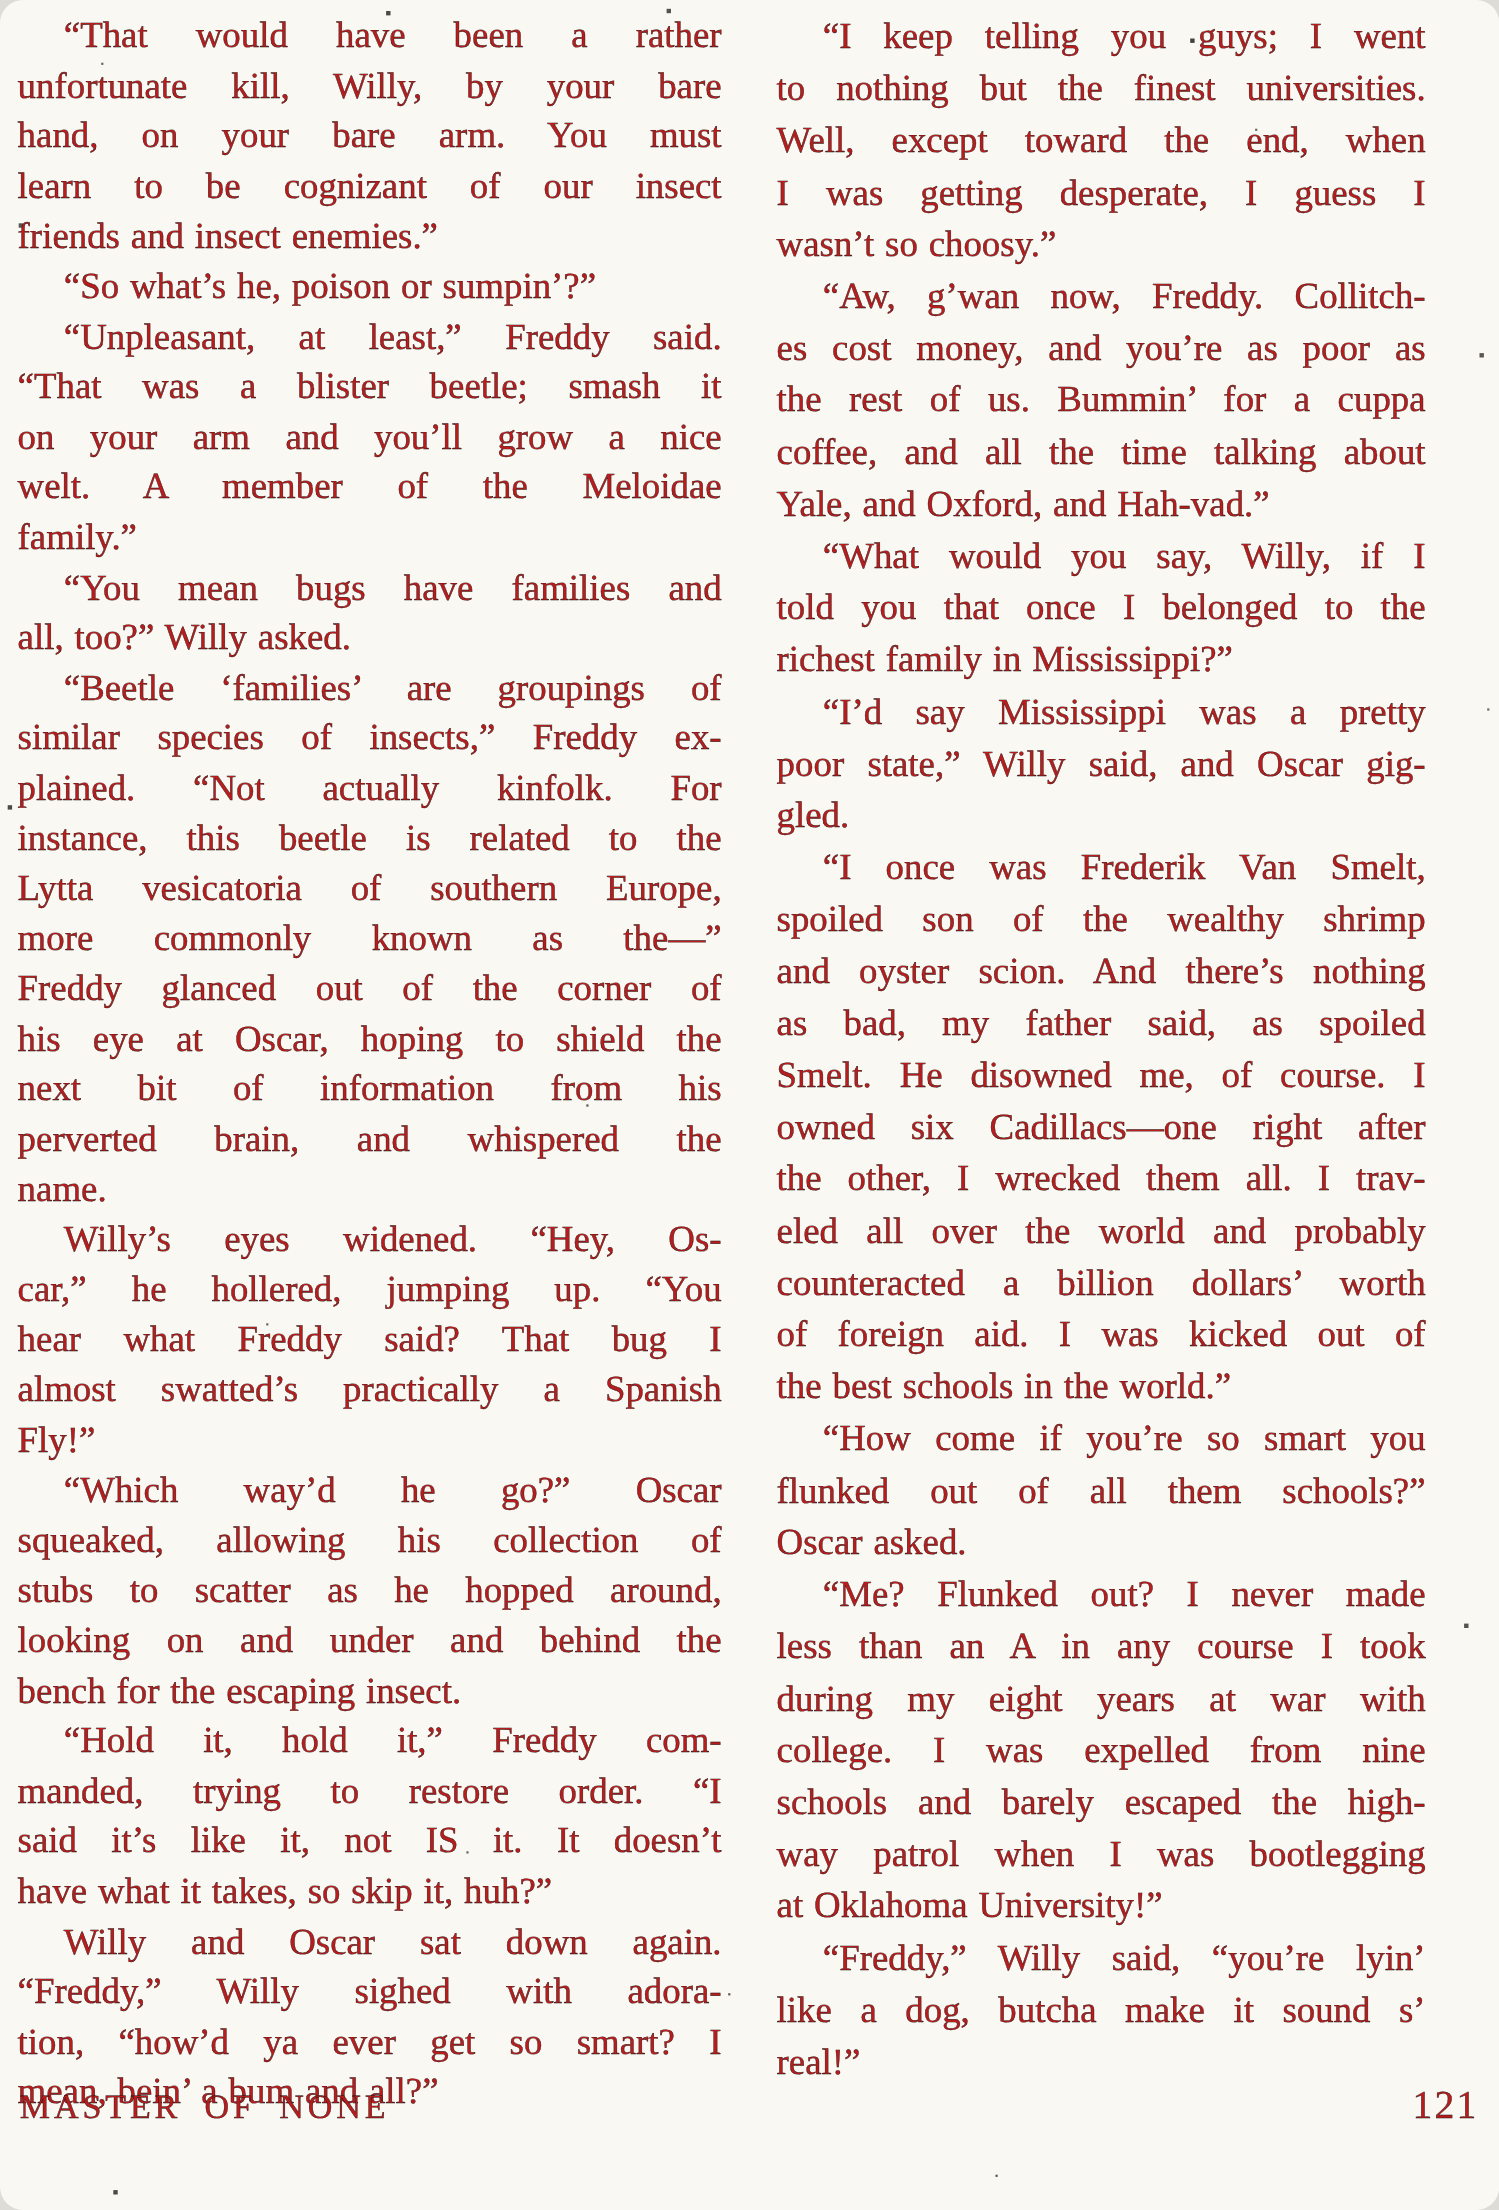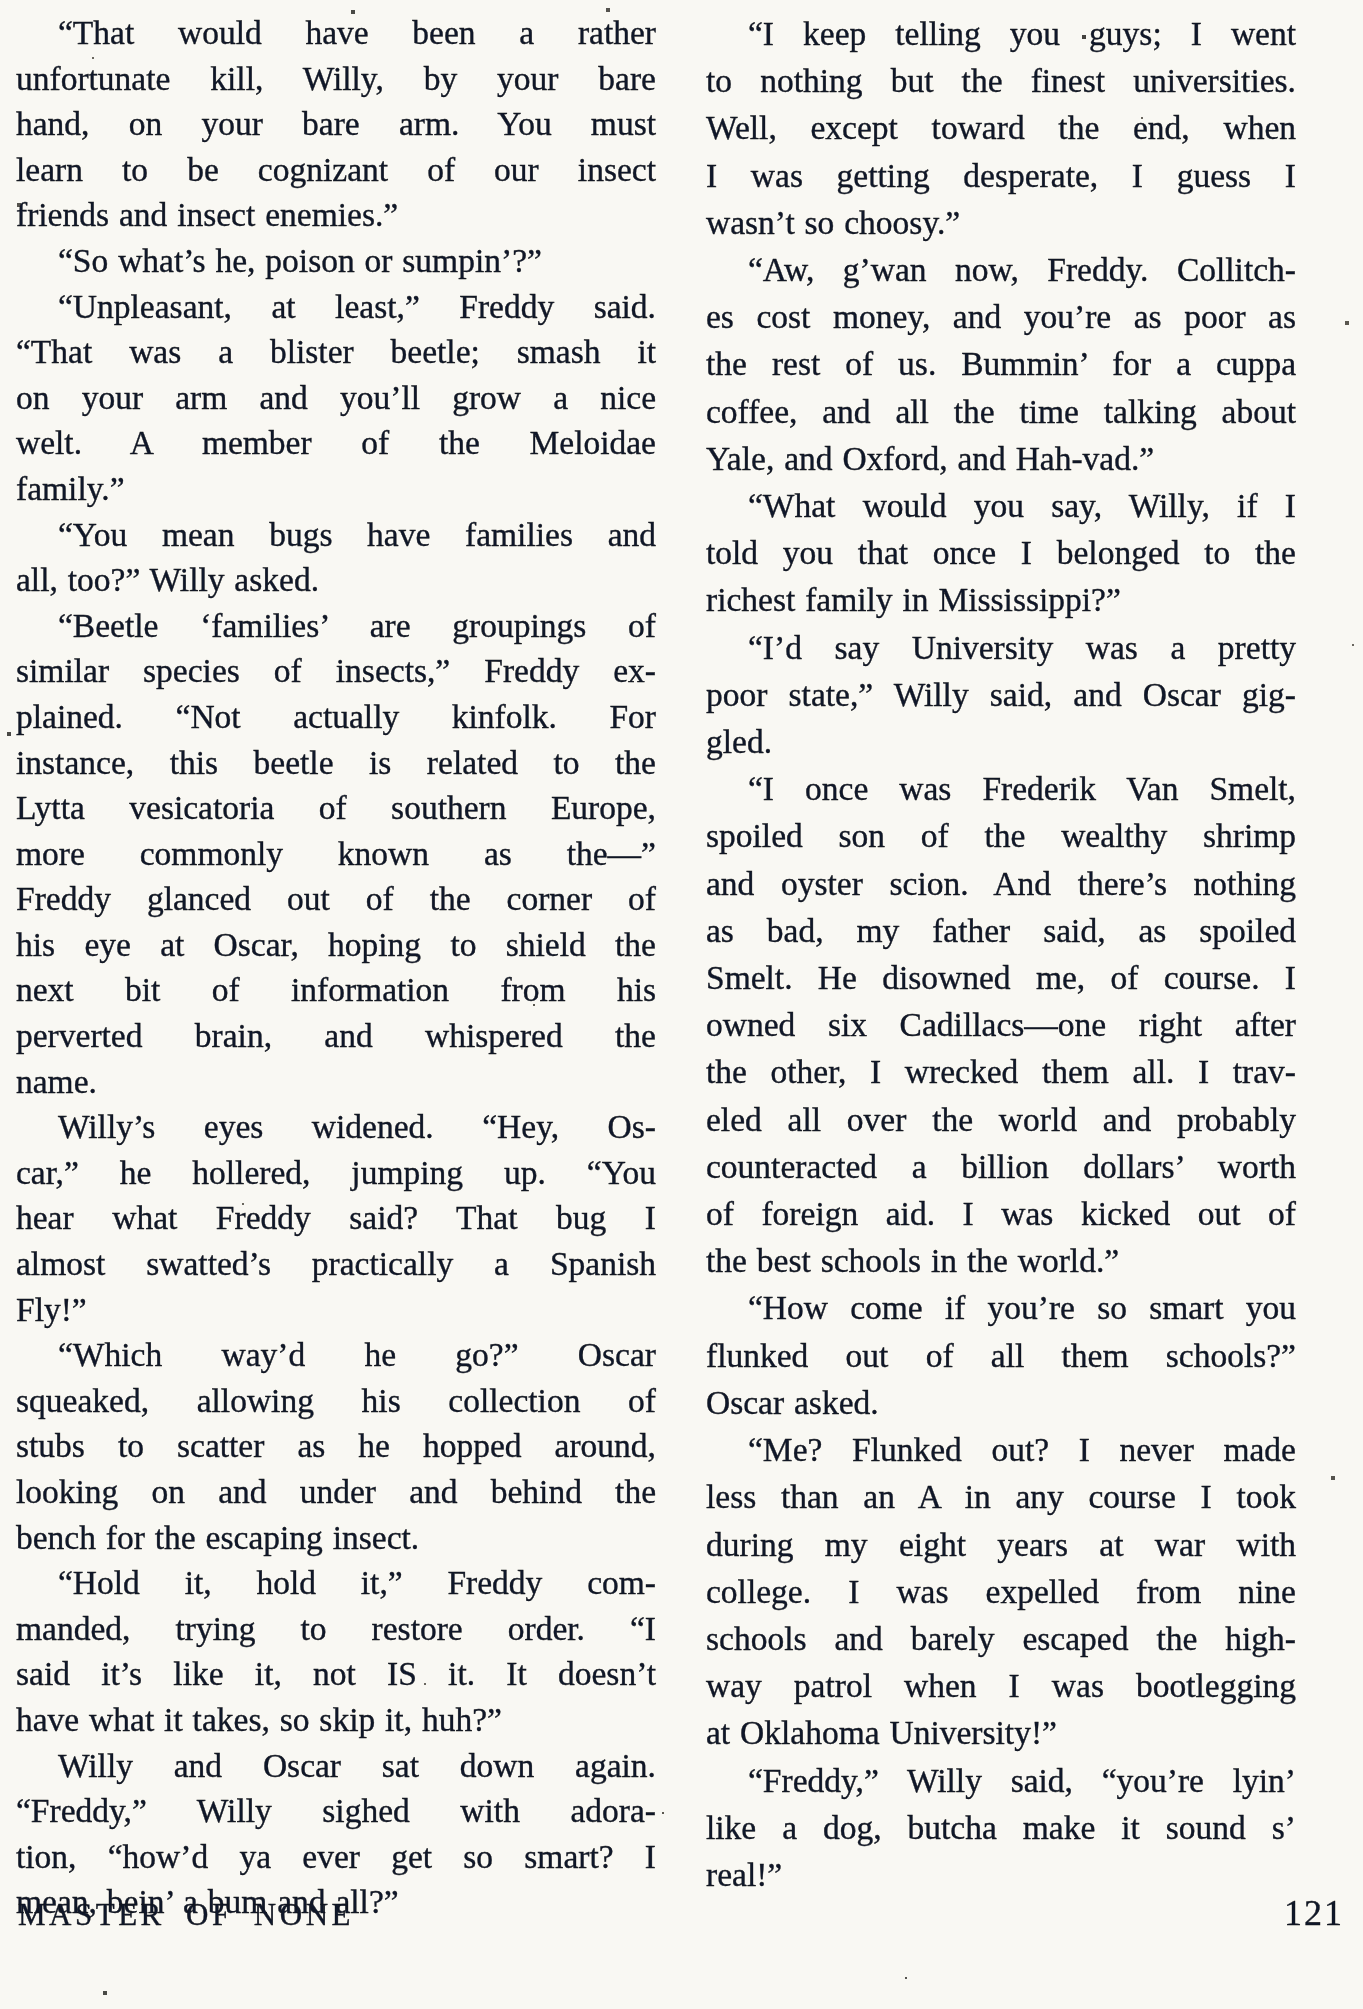--- a/index.html
+++ b/index.html
@@ -1,22 +1,23 @@
 <!DOCTYPE html>
 <html><head>
 <meta charset="utf-8">
 <style>
   html,body{margin:0;padding:0;background:#dedcd6;}
   .page{
     position:relative;
     width:1363px;height:2009px;
     background:#f9f8f3;
     font-family:"Liberation Serif","DejaVu Serif",serif;
-    color:#0f172a;
+    color:#b91c1c;
     overflow:hidden;
+    border-radius:21px;
     -webkit-text-stroke:0.35px #141414;
   }
   .columns{
     position:absolute;top:10px;left:16px;
     display:flex;gap:50px;
   }
   .col{flex:0 0 auto;}
   .col-left{width:640px;}
   .col-right{width:590px;}
   .para{margin:0;}
@@ -145,21 +146,21 @@
           <div class="line">the rest of us. Bummin’ for a cuppa</div>
           <div class="line">coffee, and all the time talking about</div>
           <div class="line last">Yale, and Oxford, and Hah-vad.”</div>
         </div>
         <div class="para">
           <div class="line">“What would you say, Willy, if I</div>
           <div class="line">told you that once I belonged to the</div>
           <div class="line last">richest family in Mississippi?”</div>
         </div>
         <div class="para">
-          <div class="line">“I’d say University was a pretty</div>
+          <div class="line">“I’d say Mississippi was a pretty</div>
           <div class="line">poor state,” Willy said, and Oscar gig-</div>
           <div class="line last">gled.</div>
         </div>
         <div class="para">
           <div class="line">“I once was Frederik Van Smelt,</div>
           <div class="line">spoiled son of the wealthy shrimp</div>
           <div class="line">and oyster scion. And there’s nothing</div>
           <div class="line">as bad, my father said, as spoiled</div>
           <div class="line">Smelt. He disowned me, of course. I</div>
           <div class="line">owned six Cadillacs—one right after</div>

